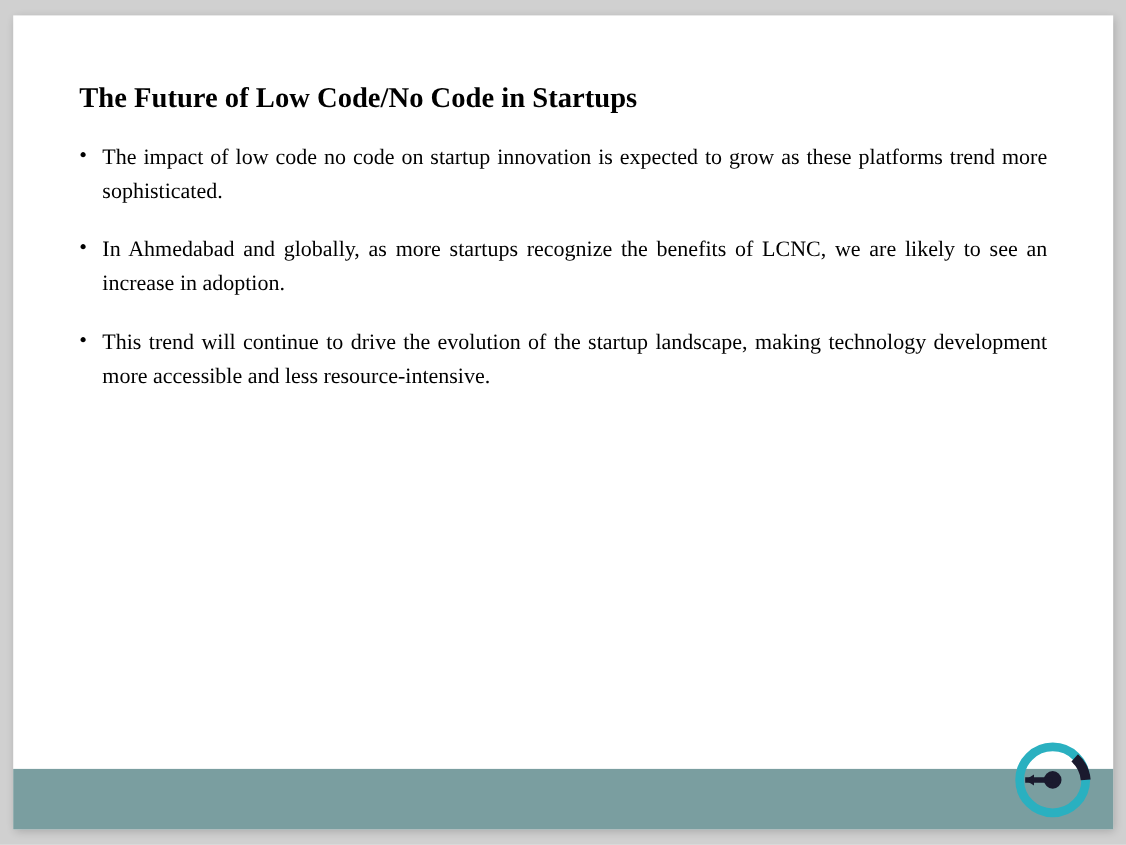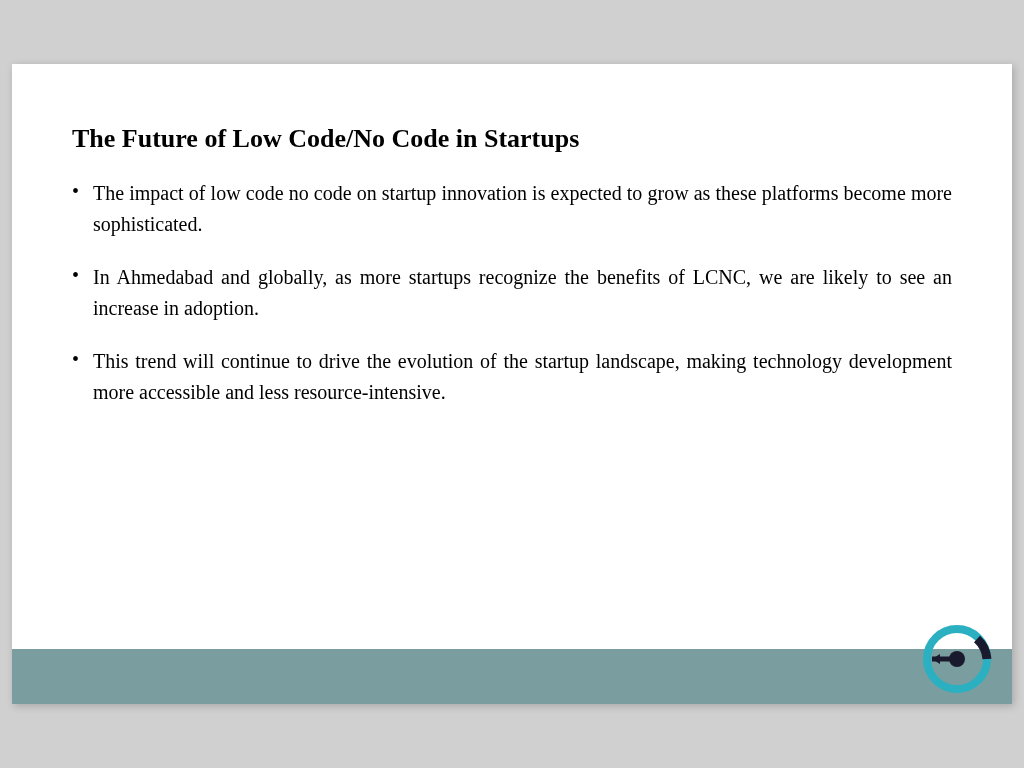--- a/index.html
+++ b/index.html
@@ -13,21 +13,21 @@
       height: 768px;
       background: #d0d0d0;
       display: flex;
       align-items: center;
       justify-content: center;
       font-family: Georgia, 'Times New Roman', serif;
     }
 
     .slide {
       width: 1000px;
-      height: 640px;
+      height: 740px;
       background: #ffffff;
       position: relative;
       padding: 60px 60px 80px 60px;
       display: flex;
       flex-direction: column;
       box-shadow: 2px 2px 8px rgba(0,0,0,0.2);
     }
 
     .slide-title {
       font-size: 26px;
@@ -91,21 +91,21 @@
 <body>
 
 <div class="slide">
 
   <div class="slide-title">The Future of Low Code/No Code in Startups</div>
 
   <ul class="bullet-list">
 
     <li class="bullet-item">
       <span class="bullet-dot">•</span>
-      <span class="bullet-text">The impact of low code no code on startup innovation is expected to grow as these platforms become more sophisticated.</span>
+      <span class="bullet-text">The impact of low code no code on startup innovation is expected to grow as these platforms trend more sophisticated.</span>
     </li>
 
     <li class="bullet-item">
       <span class="bullet-dot">•</span>
       <span class="bullet-text">In Ahmedabad and globally, as more startups recognize the benefits of LCNC, we are likely to see an increase in adoption.</span>
     </li>
 
     <li class="bullet-item">
       <span class="bullet-dot">•</span>
       <span class="bullet-text">This trend will continue to drive the evolution of the startup landscape, making technology development more accessible and less resource-intensive.</span>

